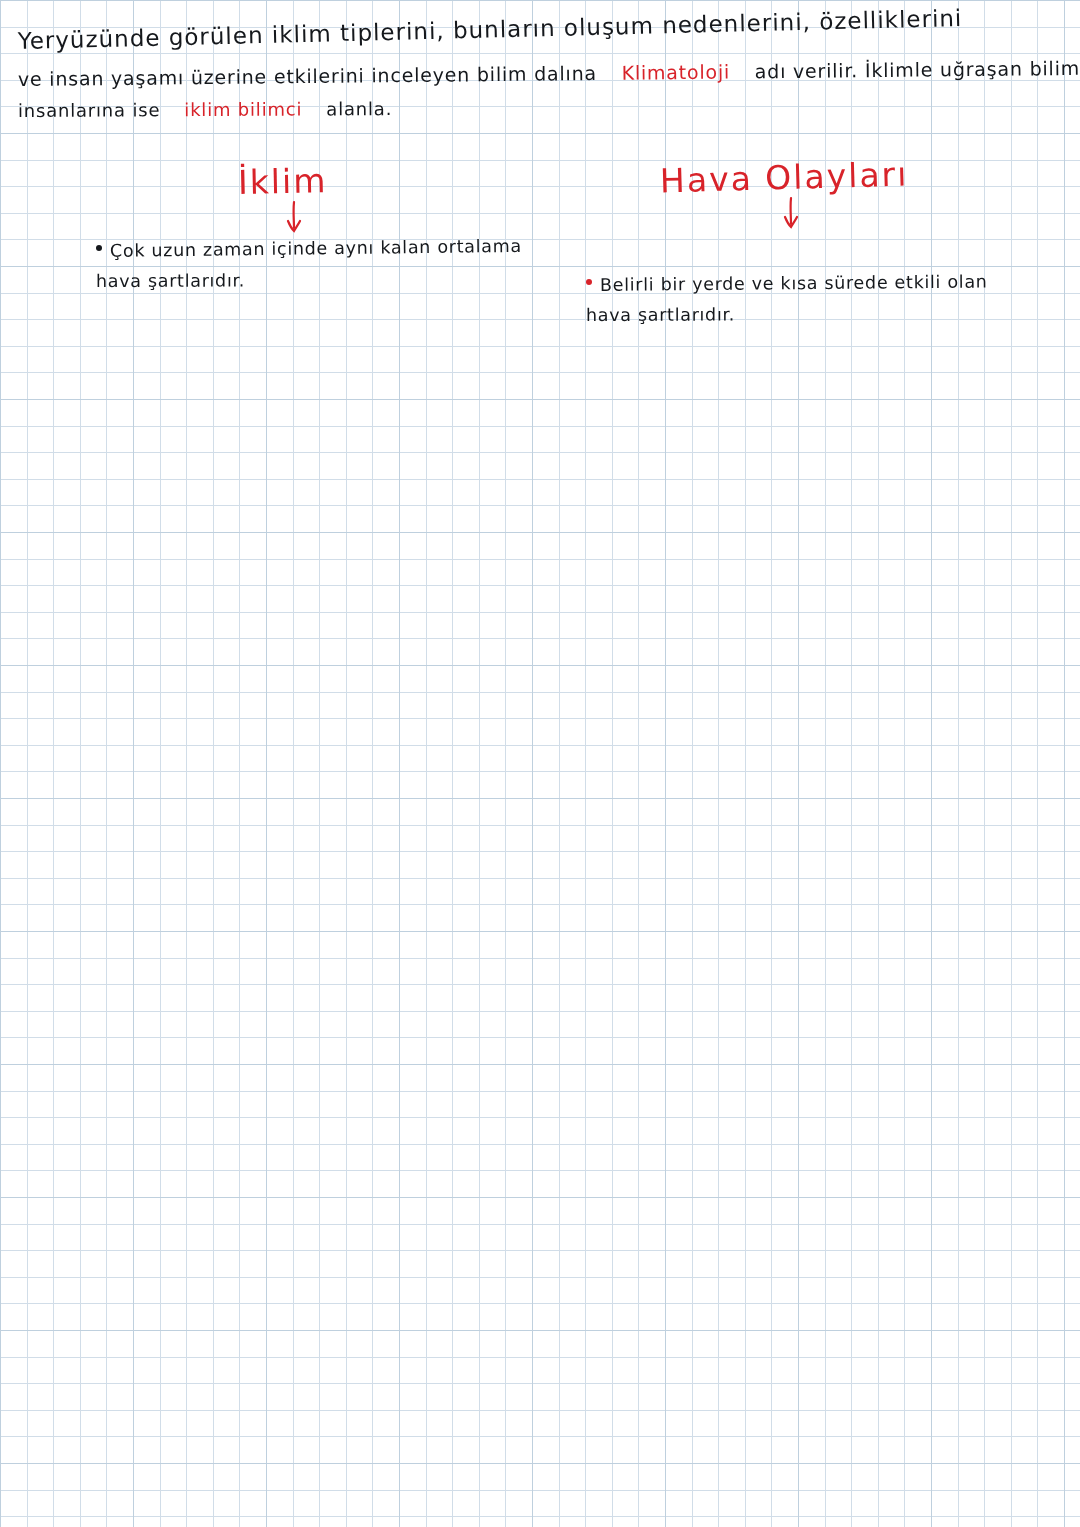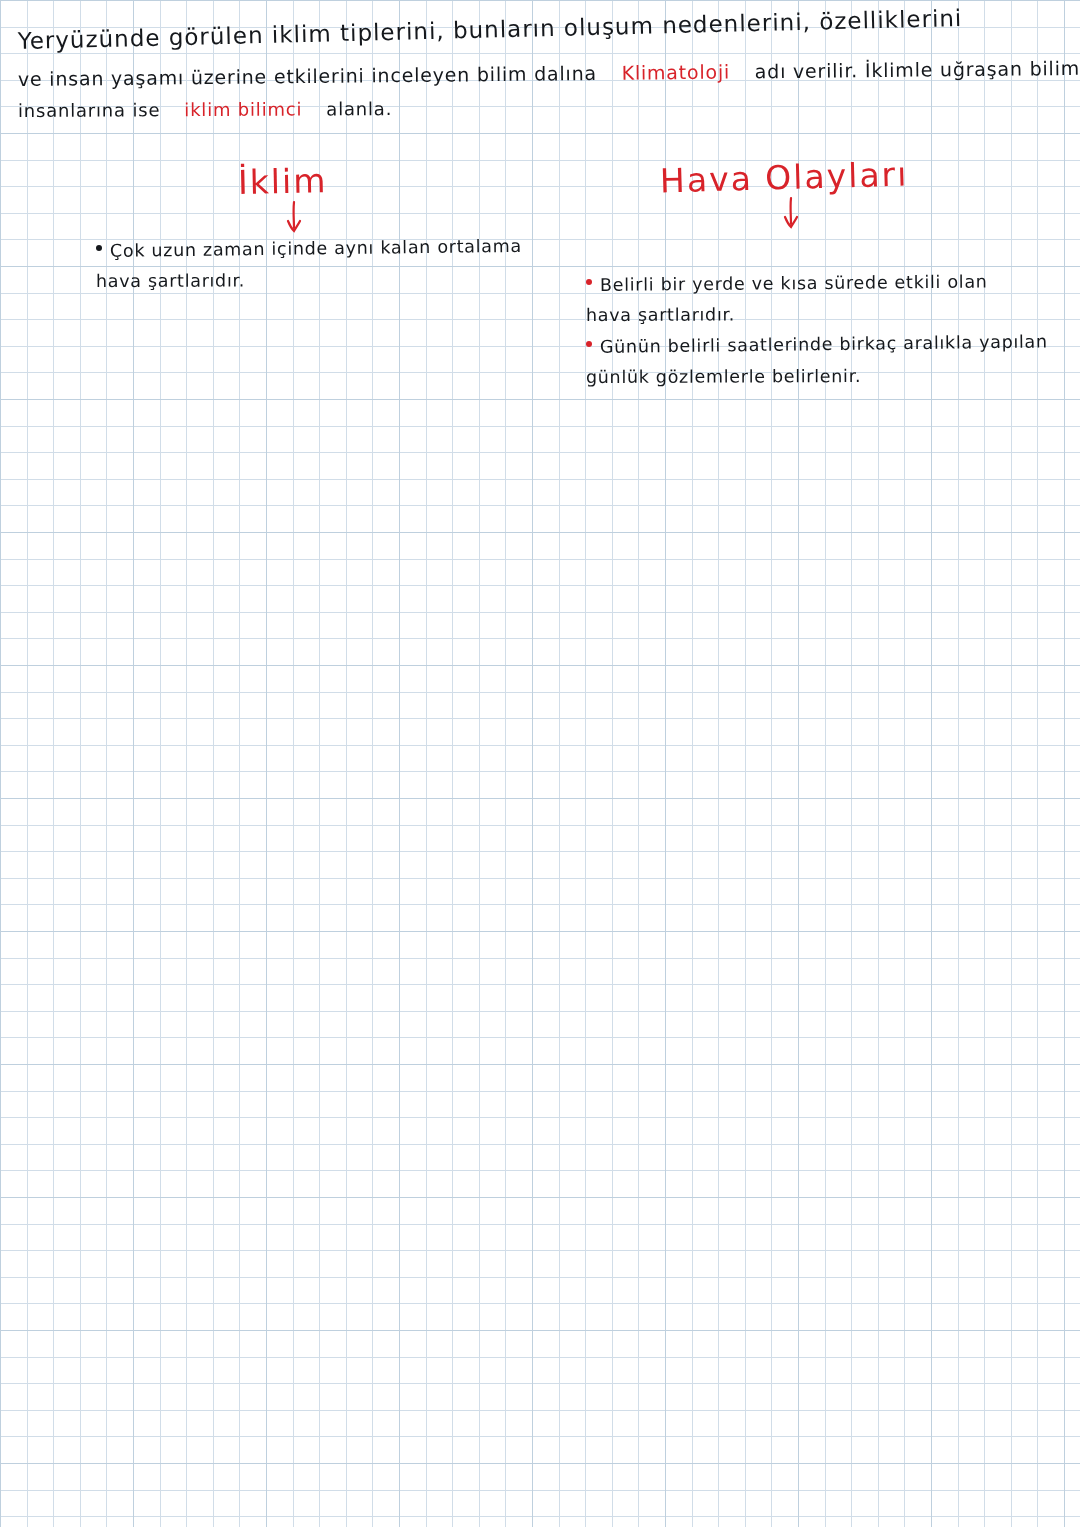--- a/index.html
+++ b/index.html
@@ -164,21 +164,16 @@
         <span class="btext cont sk2">hava  şartlarıdır.</span>
       </div>
     </div>
 
     <div class="col col-right">
       <div class="bullet-row">
         <span class="dot"></span>
         <span class="btext sk1">Belirli  bir  yerde  ve  kısa  sürede  etkili  olan</span>
         <span class="btext cont sk2">hava  şartlarıdır.</span>
       </div>
-      <div class="bullet-row">
-        <span class="dot"></span>
-        <span class="btext sk3">Günün  belirli  saatlerinde  birkaç  aralıkla  yapılan</span>
-        <span class="btext cont sk2">günlük  gözlemlerle  belirlenir.</span>
-      </div>
     </div>
 
   </div>
 </div>
 
 </body></html>

